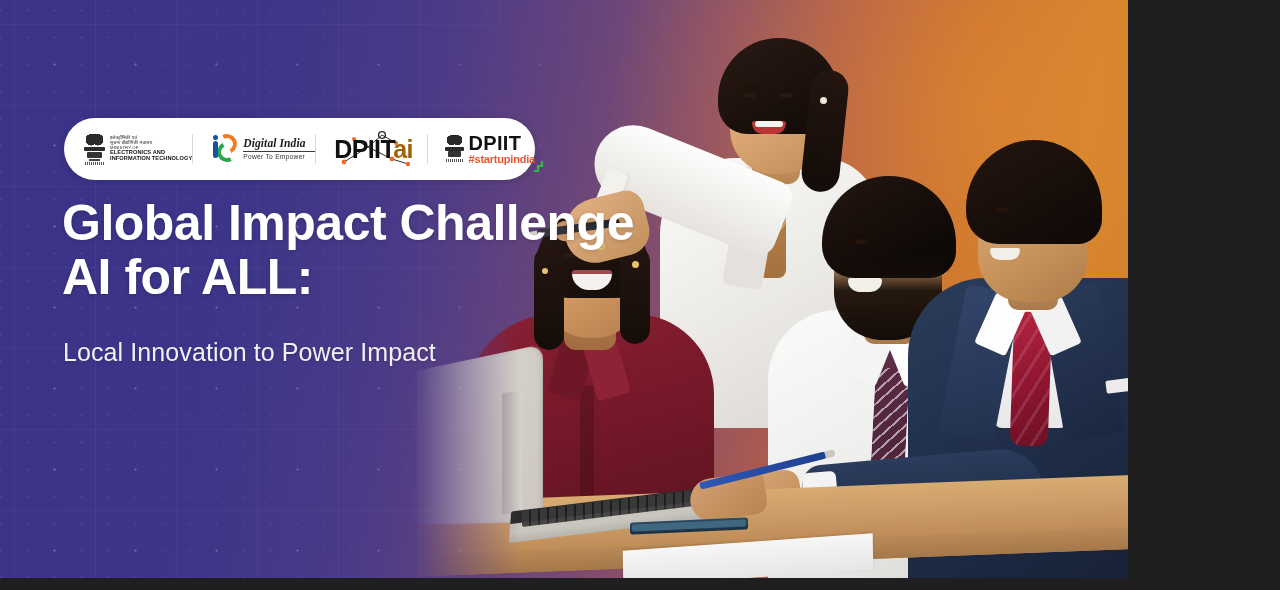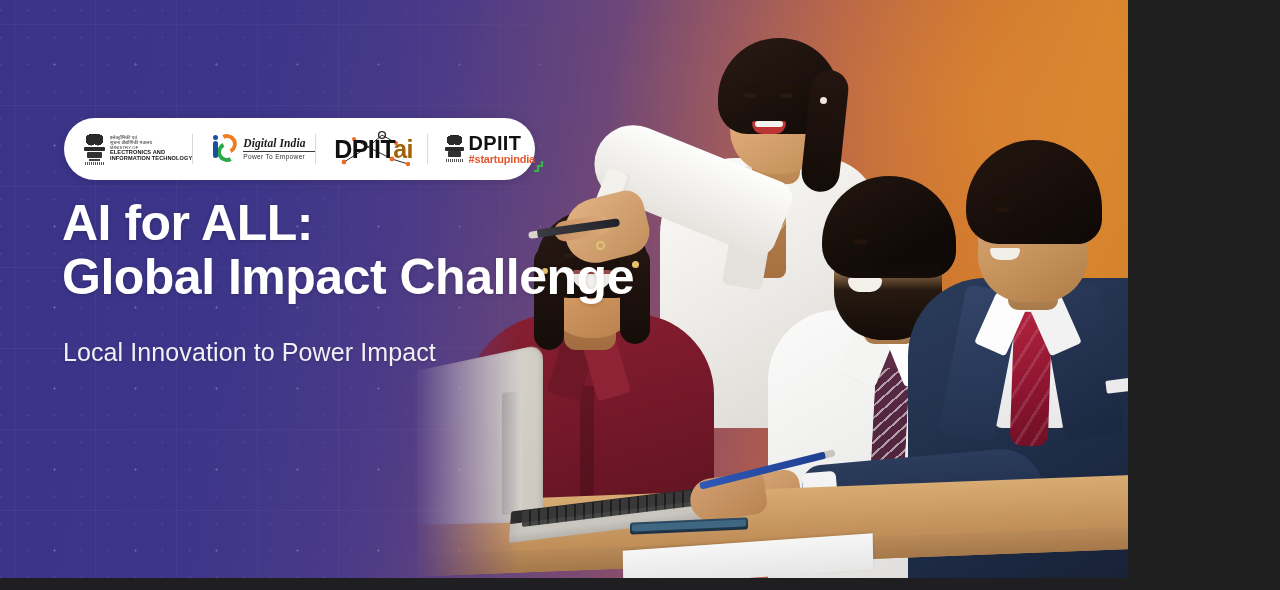--- a/index.html
+++ b/index.html
@@ -626,20 +626,20 @@
         <div class="dp-name">DPIIT</div>
         <div class="dp-tag">#startupindia</div>
         <svg class="dp-arrow" viewBox="0 0 13 12">
           <path d="M1 11 L5 11 L5 6 L9 6 L9 1" fill="none" stroke="#36b44a" stroke-width="2.2"></path>
         </svg>
       </div>
     </div>
   </div>
 
   <div class="headline">
+    <span class="ln">Global Impact Challenge</span>
     <span class="ln">AI for ALL:</span>
-    <span class="ln">Global Impact Challenge</span>
   </div>
 
   <div class="subhead">Local Innovation to Power Impact</div>
 
   <div class="bottom-bar"></div>
 </div>
 
 </body></html>

